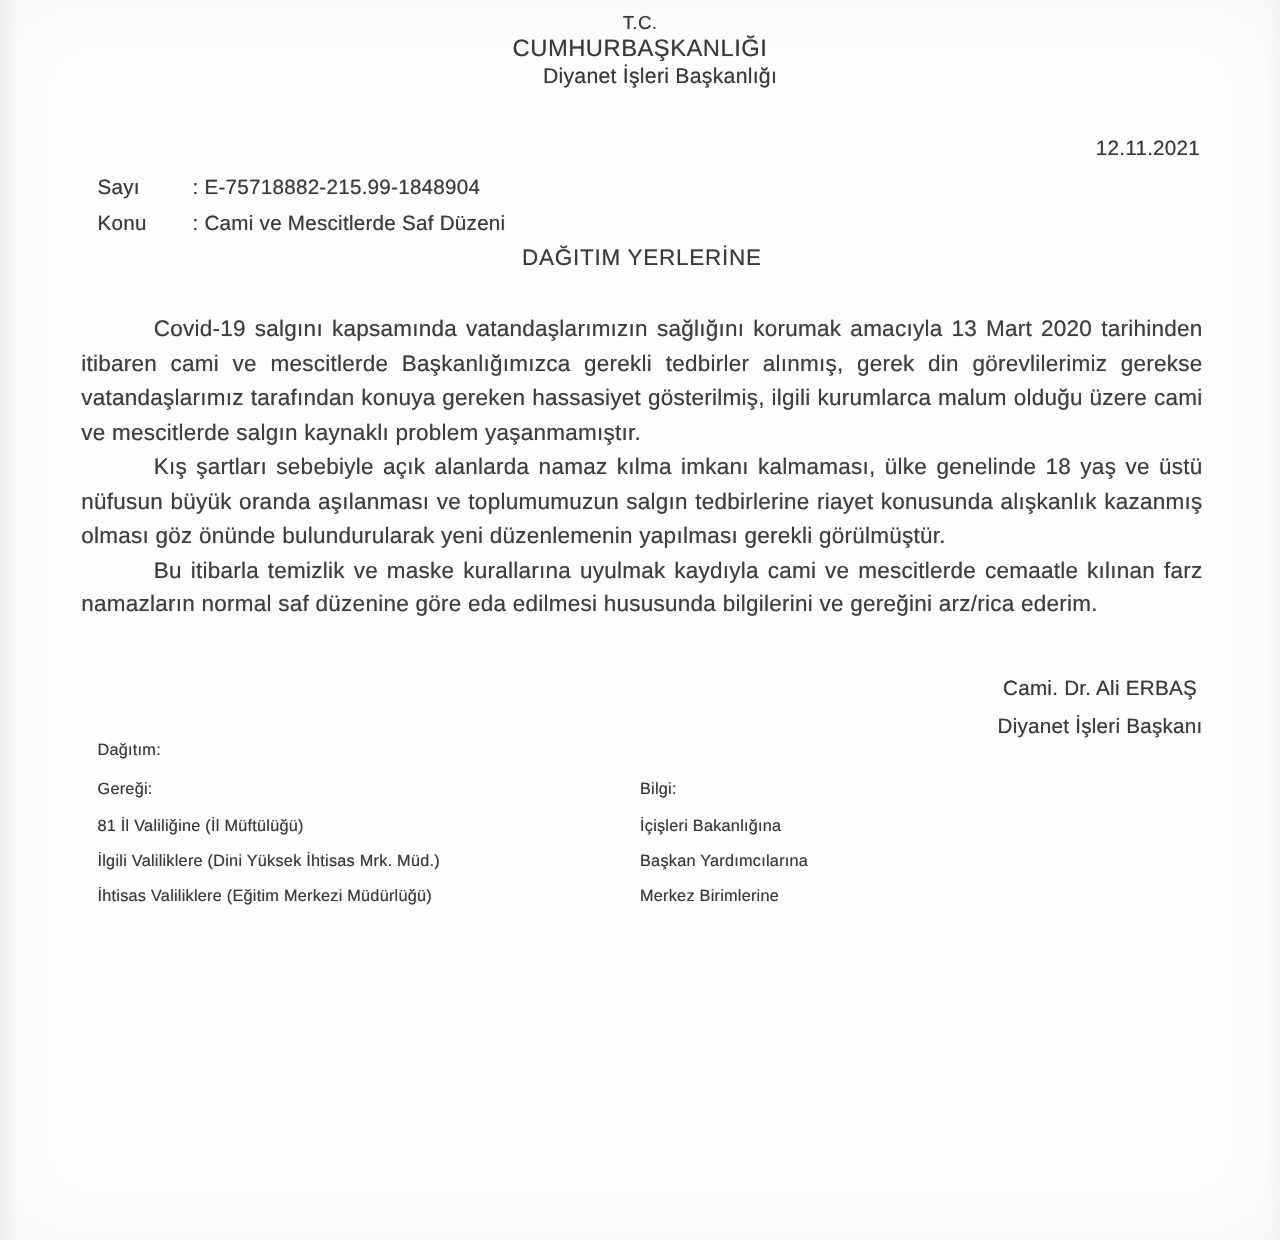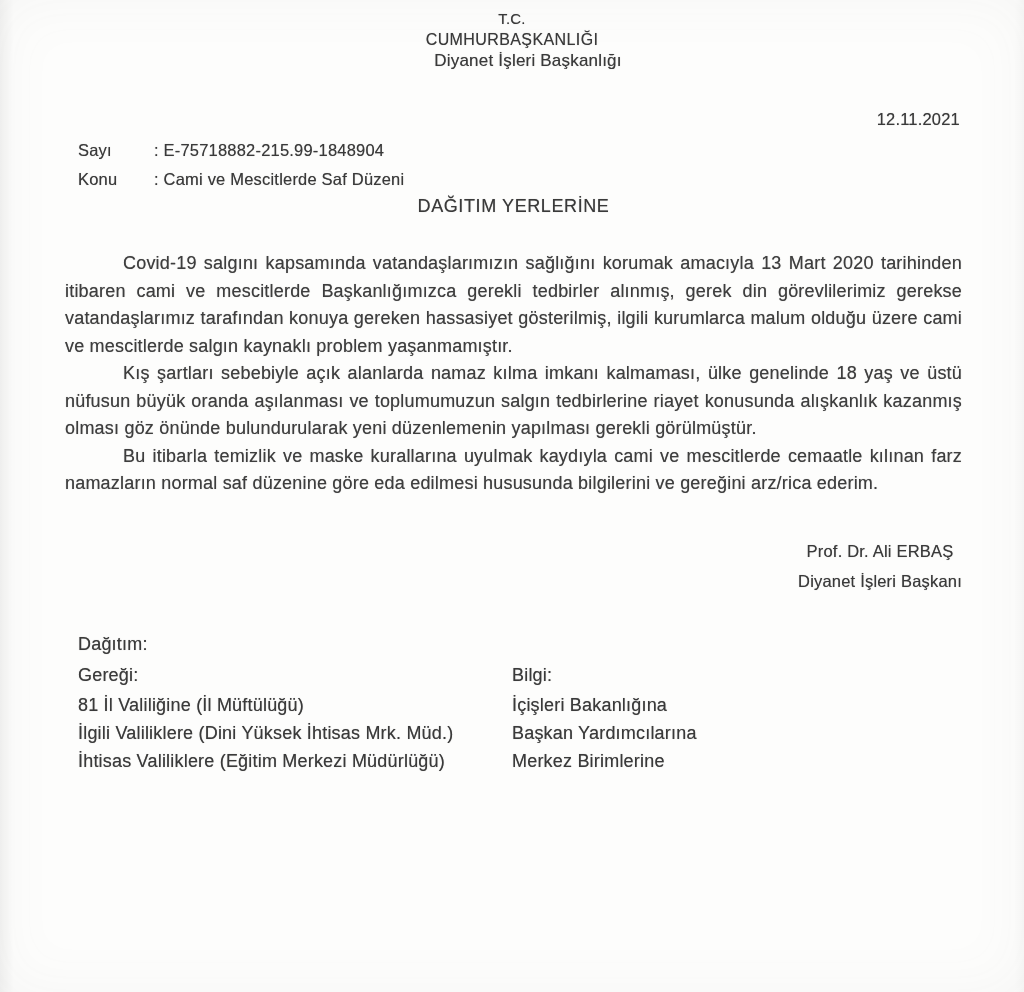--- a/index.html
+++ b/index.html
@@ -27,21 +27,21 @@
   
   .letterhead {
     position: absolute;
     top: 8px;
     left: 0;
     width: 100%;
     text-align: center;
     line-height: 21px;
   }
   .letterhead .lh1 { font-size: 15px; }
-  .letterhead .lh2 { font-size: 16px; letter-spacing: 0.4px; }
+  .letterhead .lh2 { font-size: 19px; letter-spacing: 0.4px; }
   .letterhead .lh3 { font-size: 17px; margin-left: 32px; }
   
   .meta {
     position: absolute;
     top: 110px;
     left: 78px;
     font-size: 16.5px;
     line-height: 29px;
     margin-top: 26px;
   }
@@ -83,24 +83,24 @@
     position: absolute;
     top: 536px;
     right: 62px;
     text-align: center;
     font-size: 16.5px;
     line-height: 30px;
   }
   
   .distribution {
     position: absolute;
-    top: 630px;
+    top: 586px;
     left: 78px;
     width: 884px;
-    font-size: 18px;
+    font-size: 13px;
     line-height: 28px;
   }
   .dist-title { margin-bottom: 3px; }
   .dist-columns {
     display: flex;
   }
   .dist-col-left  { width: 434px; }
   .dist-col-right { width: 450px; }
   .dist-col-header { margin-bottom: 2px; }
   .dist-item { white-space: nowrap; }
@@ -131,21 +131,21 @@
 
   <div class="dist-heading">DAĞITIM YERLERİNE</div>
 
   <div class="body-text">
     <p>Covid-19 salgını kapsamında vatandaşlarımızın sağlığını korumak amacıyla 13 Mart 2020 tarihinden itibaren cami ve mescitlerde Başkanlığımızca gerekli tedbirler alınmış, gerek din görevlilerimiz gerekse vatandaşlarımız tarafından konuya gereken hassasiyet gösterilmiş, ilgili kurumlarca malum olduğu üzere cami ve mescitlerde salgın kaynaklı problem yaşanmamıştır.</p>
     <p>Kış şartları sebebiyle açık alanlarda namaz kılma imkanı kalmaması, ülke genelinde 18 yaş ve üstü nüfusun büyük oranda aşılanması ve toplumumuzun salgın tedbirlerine riayet konusunda alışkanlık kazanmış olması göz önünde bulundurularak yeni düzenlemenin yapılması gerekli görülmüştür.</p>
     <p>Bu itibarla temizlik ve maske kurallarına uyulmak kaydıyla cami ve mescitlerde cemaatle kılınan farz namazların normal saf düzenine göre eda edilmesi hususunda bilgilerini ve gereğini arz/rica ederim.</p>
   </div>
 
   <div class="signature">
-    <div>Prof. Dr. Ali ERBAŞ</div>
+    <div>Cami. Dr. Ali ERBAŞ</div>
     <div>Diyanet İşleri Başkanı</div>
   </div>
 
   <div class="distribution">
     <div class="dist-title">Dağıtım:</div>
     <div class="dist-columns">
       <div class="dist-col-left">
         <div class="dist-col-header">Gereği:</div>
         <div class="dist-item">81 İl Valiliğine (İl Müftülüğü)</div>
         <div class="dist-item">İlgili Valiliklere (Dini Yüksek İhtisas Mrk. Müd.)</div>

